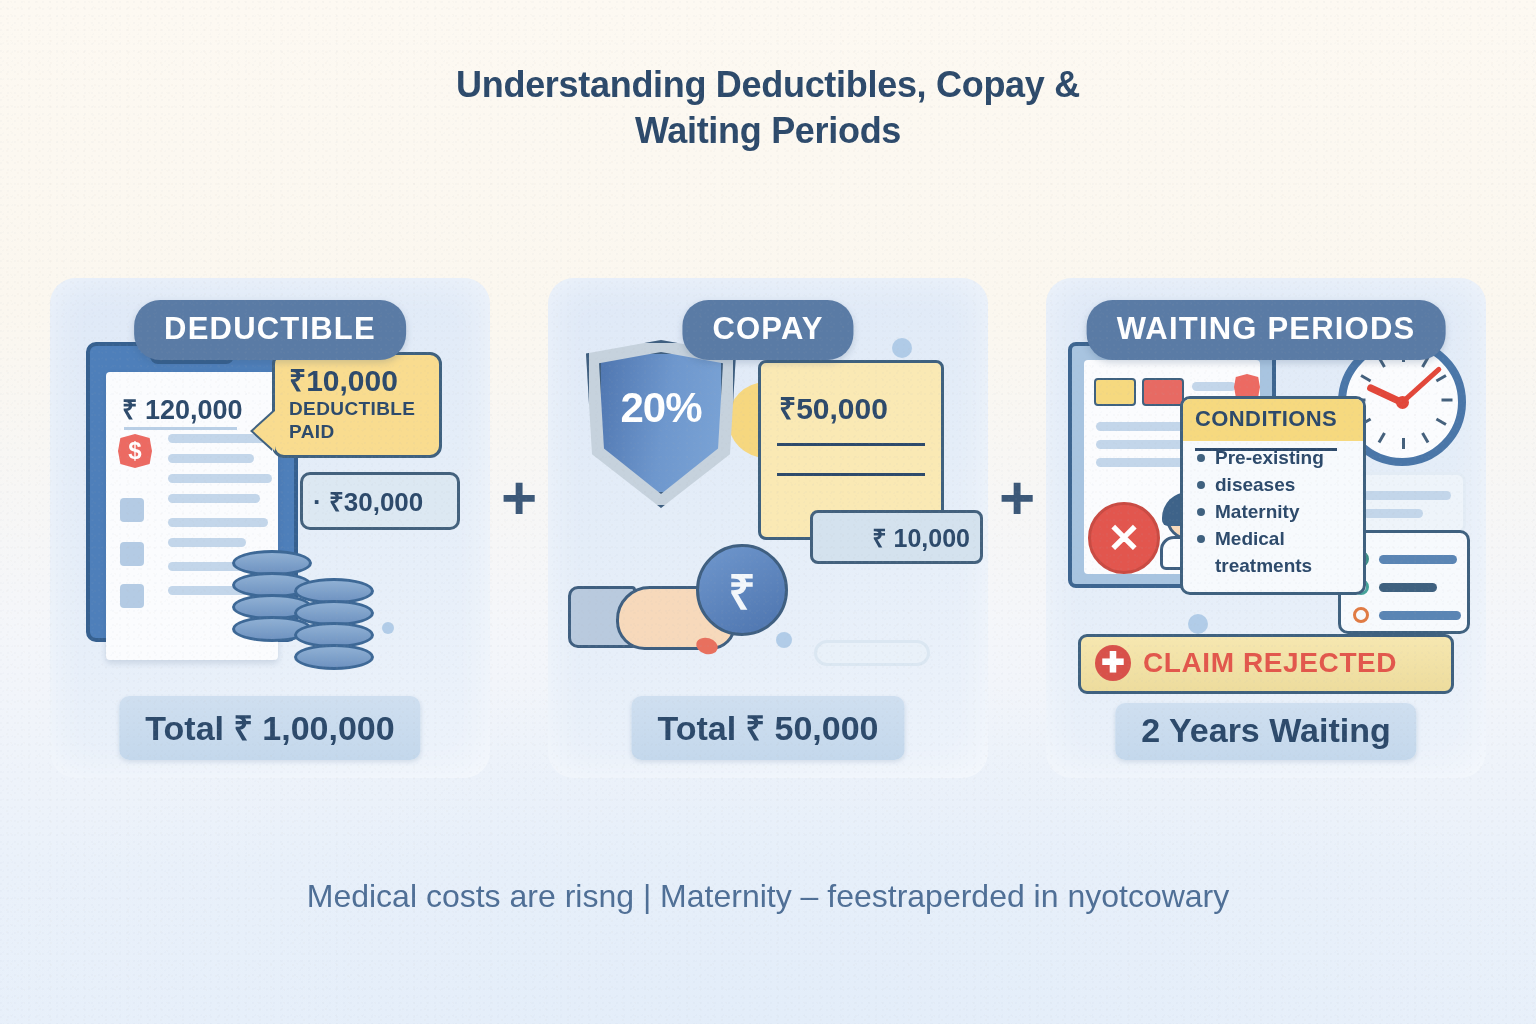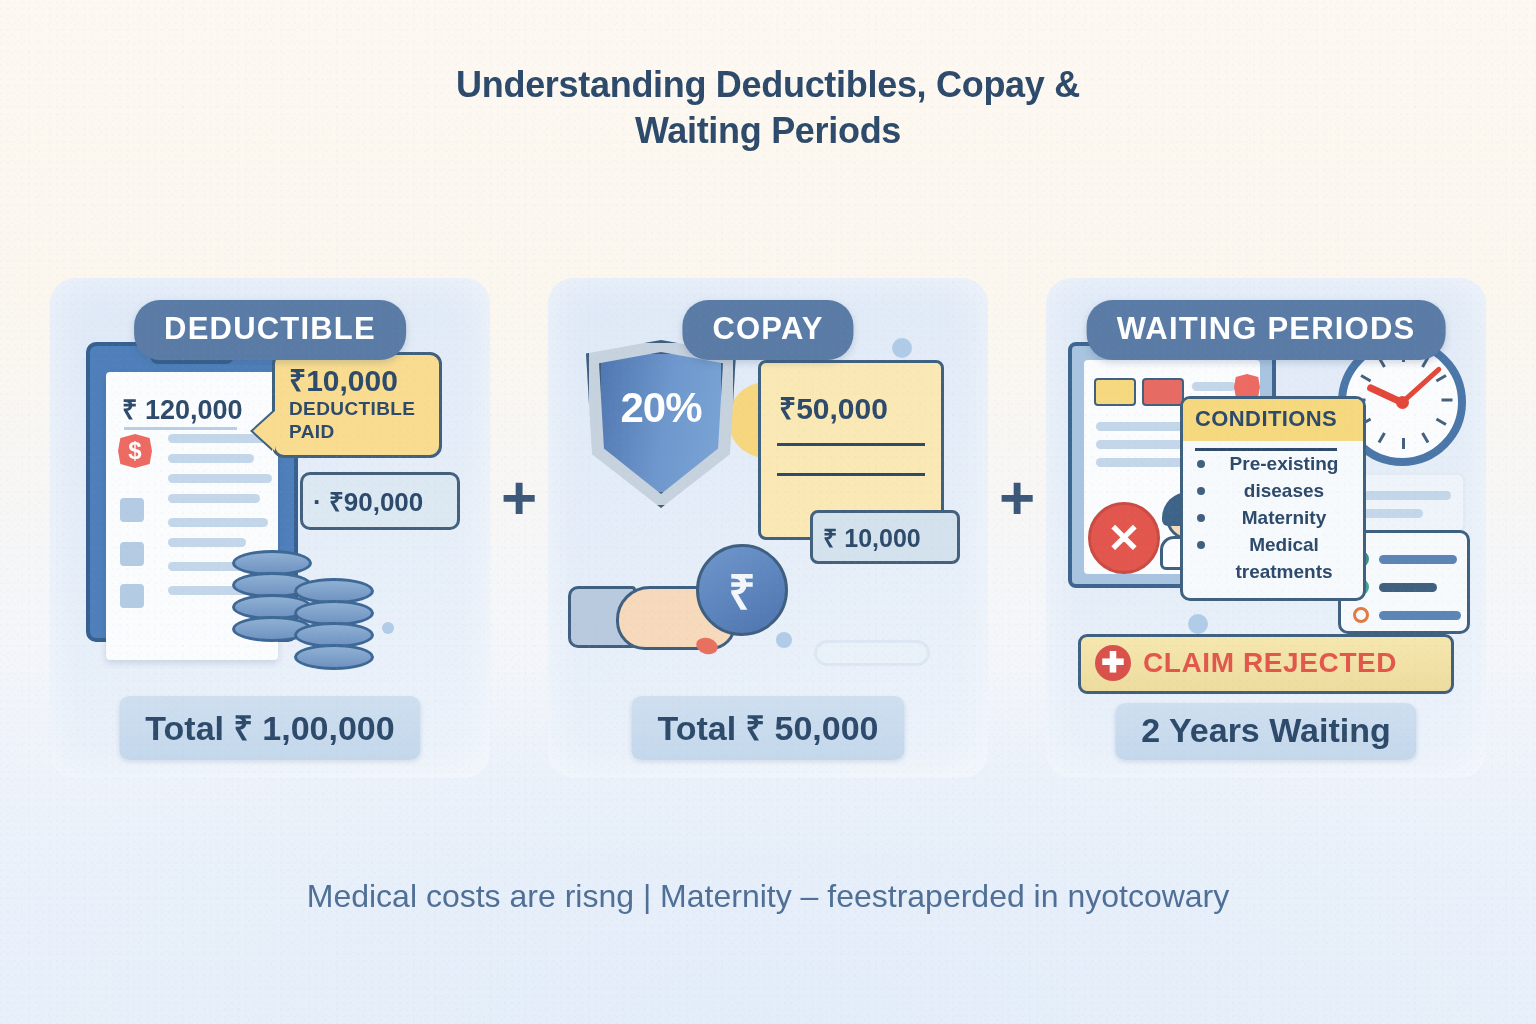--- a/index.html
+++ b/index.html
@@ -176,23 +176,23 @@
     color:#fff; font-size:42px; font-weight:700; letter-spacing:-1px;
   }
   .doc {
     position:absolute; left: 196px; top: 28px; width: 186px; height: 180px;
     background:#fae9b4; border:3px solid #3f617f; border-radius: 8px 8px 14px 8px;
   }
   .doc .amt { position:absolute; left:18px; top:24px; color:#2d4a6b; font-size:30px; font-weight:700; white-space:nowrap; }
   .doc .rule { position:absolute; left:16px; right:16px; height:3px; background:#2d4a6b; }
   .yblob { position:absolute; left:166px; top:50px; width:76px;height:76px;border-radius:50%;background:#f6d77f;}
   .cpbox {
-    position:absolute; left: 248px; top: 178px; width: 150px;
+    position:absolute; left: 248px; top: 178px; width: 173px;
     background:#d4e2ee; border:3px solid #43617d; border-radius:8px;
-    padding:7px 10px; color:#2d4a6b; font-size:25px; font-weight:700; white-space:nowrap;
+    padding:7px 10px; color:#2d4a6b; font-size:25px; font-weight:700; white-space:nowrap;text-align:right;
   }
   .hand {
     position:absolute; left: 6px; bottom: 26px; width: 210px; height: 96px;
   }
   .cuff { position:absolute; left:0; bottom:8px; width:68px;height:62px;background:#b9cade;border:3px solid #3f5f80;border-radius:10px 4px 4px 10px;}
   .palm { position:absolute; left:48px; bottom:6px; width:120px;height:64px;background:#f7d9bb;border:3px solid #3f5f80;border-radius:40px 46px 30px 34px;}
   .nail { position:absolute; left:128px; bottom:2px; width:22px;height:16px;background:#e8705e;border-radius:50%;transform:rotate(16deg);}
   .rcoin {
     position:absolute; left:128px; bottom:20px; width:92px;height:92px;border-radius:50%;
     background: linear-gradient(150deg,#6f97cd 0%, #4d74ae 100%);
@@ -221,21 +221,21 @@
   .notecard { position:absolute; right: 6px; top: 140px; width: 120px; height: 62px; background:#eef4fa;border:3px solid #e3ecf5;border-radius:9px;}
   .checklist { position:absolute; right: 2px; bottom: 48px; width: 132px; height: 104px; background:#f7fafd;border:3px solid #3f617f;border-radius:10px;}
   .cring { position:absolute; width:16px;height:16px;border-radius:50%;border:3px solid #3f8f87;left:12px;}
   .cond {
     position:absolute; left: 120px; top: 64px; width: 186px;
     background:#f7fafd; border:3px solid #3f617f; border-radius:10px;
     overflow:hidden;
   }
   .cond .hdr { background:#f6d97f; padding:7px 12px 9px; color:#2d4a6b; font-size:22px; font-weight:700; letter-spacing:.4px;}
   .cond .hdr span { border-bottom:3px solid #2d4a6b; padding-bottom:17px;}
-  .cond ul { list-style:none; padding:10px 10px 12px 14px;text-align:center; }
+  .cond ul { list-style:none; padding:4px 10px 12px 14px; }
   .cond li { color:#2d4a6b; font-size:19px; font-weight:700; line-height:1.42; position:relative; padding-left:18px;}
   .cond li:before{content:"";position:absolute;left:0;top:9px;width:8px;height:8px;border-radius:50%;background:#3f617f;}
   .nurse { position:absolute; left:84px; top:150px; width:64px;height:72px;}
   .nurse .head{position:absolute;left:10px;top:0;width:44px;height:44px;border-radius:50%;background:#f7d9bb;border:3px solid #3f5f80;}
   .nurse .hair{position:absolute;left:6px;top:-4px;width:52px;height:34px;border-radius:26px 26px 6px 6px;background:#3e6389;}
   .nurse .body{position:absolute;left:4px;top:40px;width:56px;height:34px;border-radius:14px 14px 6px 6px;background:#fbfcfe;border:3px solid #3f5f80;}
   .xbadge {
     position:absolute; left: 28px; top: 170px; width: 72px; height: 72px; border-radius:50%;
     background:#e2564e; border:3px solid #c94b43;
     display:flex;align-items:center;justify-content:center;
@@ -302,21 +302,21 @@
         <div class="coin" style="left:62px;bottom:34px;"></div>
         <div class="coin" style="left:62px;bottom:12px;"></div>
         <div class="coin" style="left:62px;bottom:-10px;"></div>
       </div>
 
       <div class="dz callout">
         <div class="big">₹10,000</div>
         <div class="sm">DEDUCTIBLE PAID</div>
       </div>
 
-      <div class="dz greybox">· ₹90,000</div>
+      <div class="dz greybox">· ₹30,000</div>
     </div>
 
     <div class="total">Total ₹ 1,00,000</div>
   </div>
 
   <div class="plus">+</div>
 
   <div class="panel">
     <div class="badge">COPAY</div>
 

